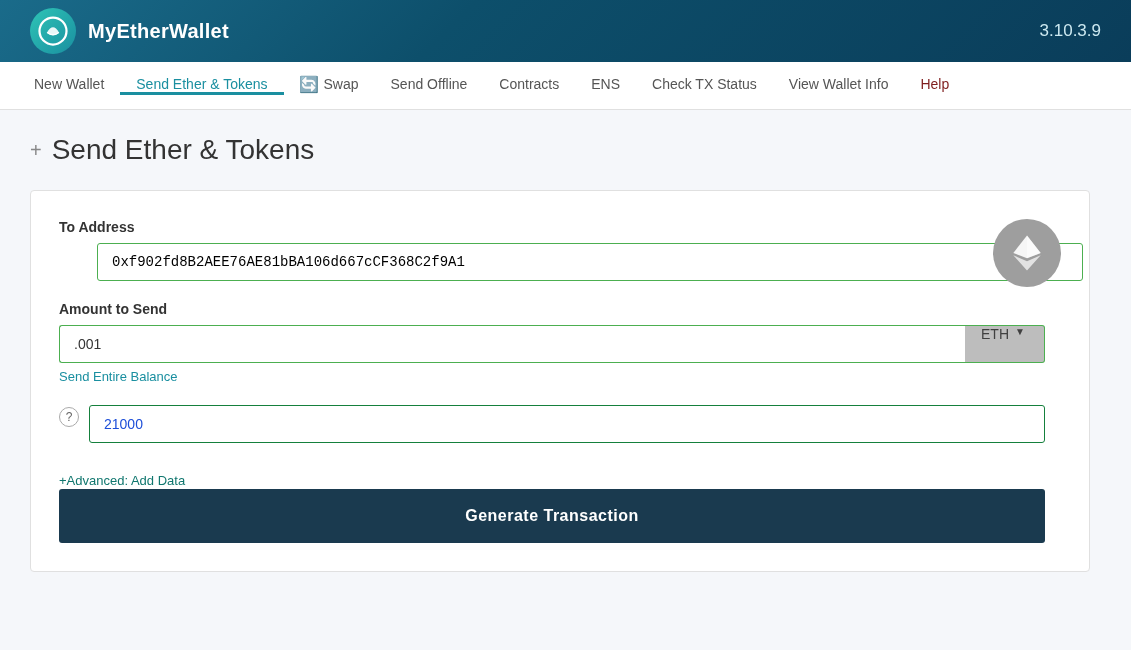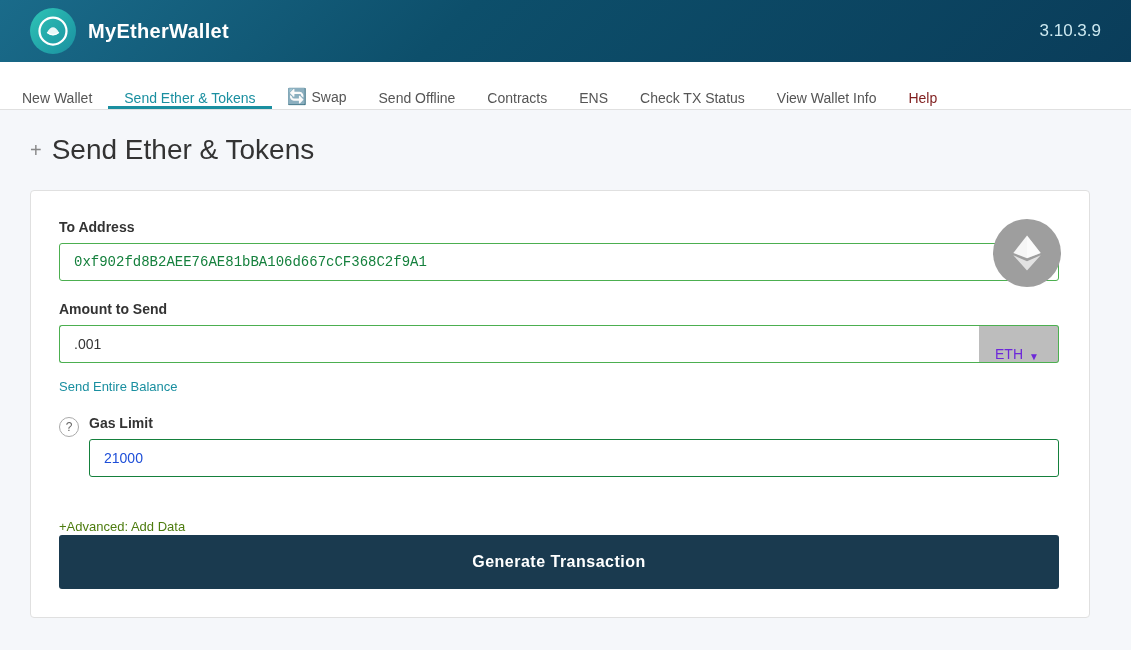--- a/index.html
+++ b/index.html
@@ -37,23 +37,23 @@
     }
     .header-version {
       color: #cce8f0;
       font-size: 17px;
     }
 
     
     .nav {
       background: white;
       border-bottom: 1px solid #e0e0e0;
-      padding: 0 22px;
-      display: flex;
-      align-items: flex-end;
+      padding: 0 34px;
+      display: flex;
+      align-items: center;
       height: 48px;
     }
     .nav-item {
       display: flex;
       align-items: center;
       padding: 0 16px;
       font-size: 14px;
       color: #555;
       cursor: pointer;
       text-decoration: none;
@@ -88,21 +88,21 @@
       font-size: 28px;
       font-weight: 400;
       color: #333;
     }
 
     
     .card {
       background: white;
       border: 1px solid #e0e0e0;
       border-radius: 4px;
-      padding: 28px 30px 28px 28px;
+      padding: 28px 44px 28px 28px;
       position: relative;
       max-width: 1060px;
     }
 
     
     .eth-logo {
       position: absolute;
       top: 28px;
       right: 28px;
       width: 68px;
@@ -126,23 +126,24 @@
       color: #333;
       margin-bottom: 8px;
       display: block;
     }
     .input-field {
       width: 100%;
       border: 1px solid #4caf50;
       border-radius: 3px;
       padding: 10px 14px;
       font-size: 14px;
-      color: #15803d;
+      color: #000000;
       outline: none;
       font-family: 'Courier New', monospace;
+      margin-left: 38px;
     }
 
     .amount-row {
       display: flex;
       align-items: stretch;
     }
     .amount-input {
       flex: 1;
       border: 1px solid #4caf50;
       border-right: none;
@@ -153,34 +154,34 @@
       outline: none;
     }
     .currency-btn {
       background: #bdbdbd;
       border: 1px solid #4caf50;
       border-left: none;
       border-radius: 0 3px 3px 0;
       padding: 0 16px;
       font-size: 14px;
       font-weight: 500;
-      color: #6d28d9;
-      cursor: pointer;
-      display: flex;
-      align-items: flex-end;
+      color: #404040;
+      cursor: pointer;
+      display: flex;
+      align-items: flex-start;
       gap: 6px;
       min-width: 80px;
     }
     .dropdown-arrow { font-size: 10px; }
 
     .send-balance-link {
       color: #1a8fa0;
       font-size: 13px;
       cursor: pointer;
-      margin-top: 16px;
+      margin-top: 6px;
       display: inline-block;
     }
 
     .gas-row {
       display: flex;
       align-items: flex-start;
       gap: 10px;
     }
     .help-circle {
       width: 20px;
@@ -202,24 +203,24 @@
       width: 100%;
       border: 1px solid #15803d;
       border-radius: 3px;
       padding: 10px 14px;
       font-size: 14px;
       color: #1d4ed8;
       outline: none;
     }
 
     .advanced-link {
-      color: #4d7c0f;
+      color: #0f766e;
       font-size: 13px;
       cursor: pointer;
-      margin-top: 22px;
+      margin-top: 10px;
       display: inline-block;
     }
 
     
     .generate-btn {
       width: 100%;
       background: #1a3a4f;
       color: white;
       border: none;
       border-radius: 3px;
@@ -298,21 +299,20 @@
       <a class="send-balance-link">Send Entire Balance</a>
     </div>
 
     
     <div class="field-group">
       <div class="gas-row">
         <div class="help-circle">
           <span>?</span>
         </div>
         <div class="gas-content">
-          <label class="field-label">Gas Limit</label>
           <input class="gas-input" type="text" value="21000" style="">
         </div>
       </div>
     </div>
 
     <a class="advanced-link">+Advanced: Add Data</a>
 
     
     <button class="generate-btn">Generate Transaction</button>
 

